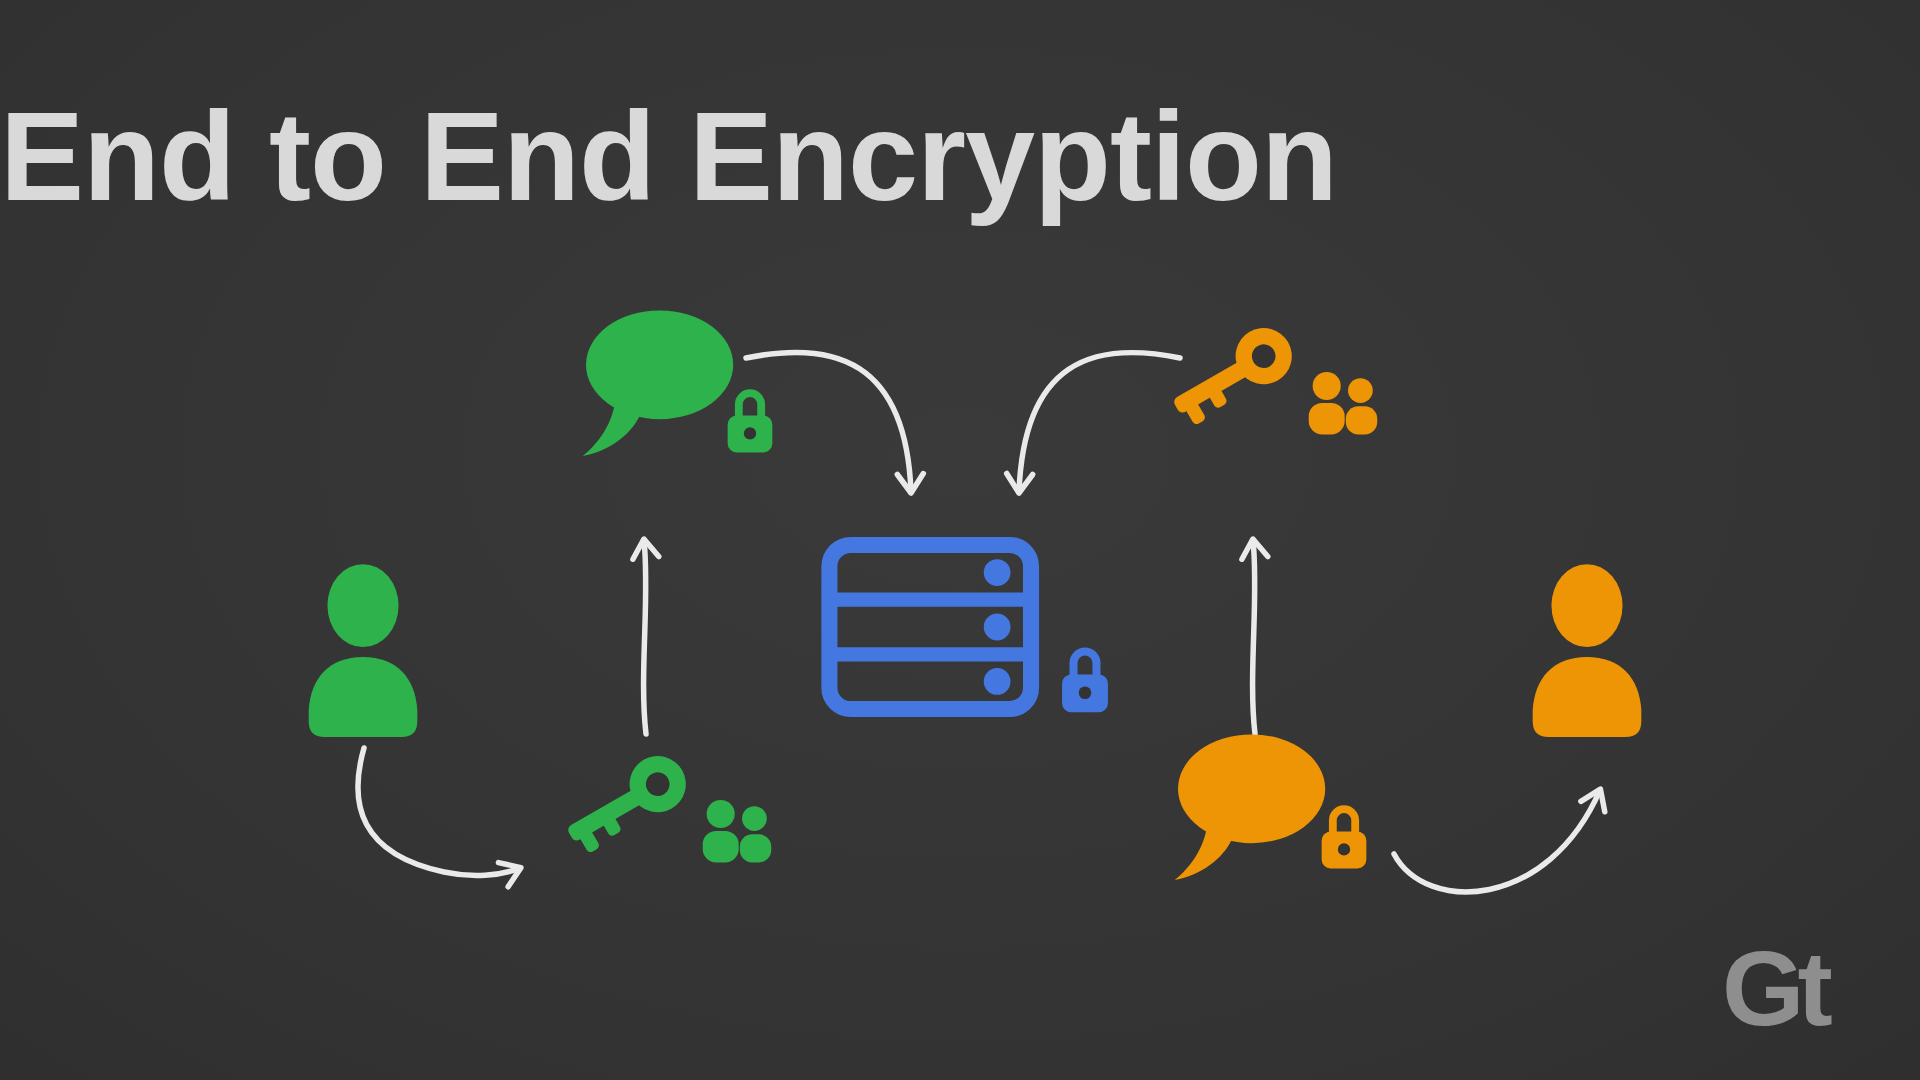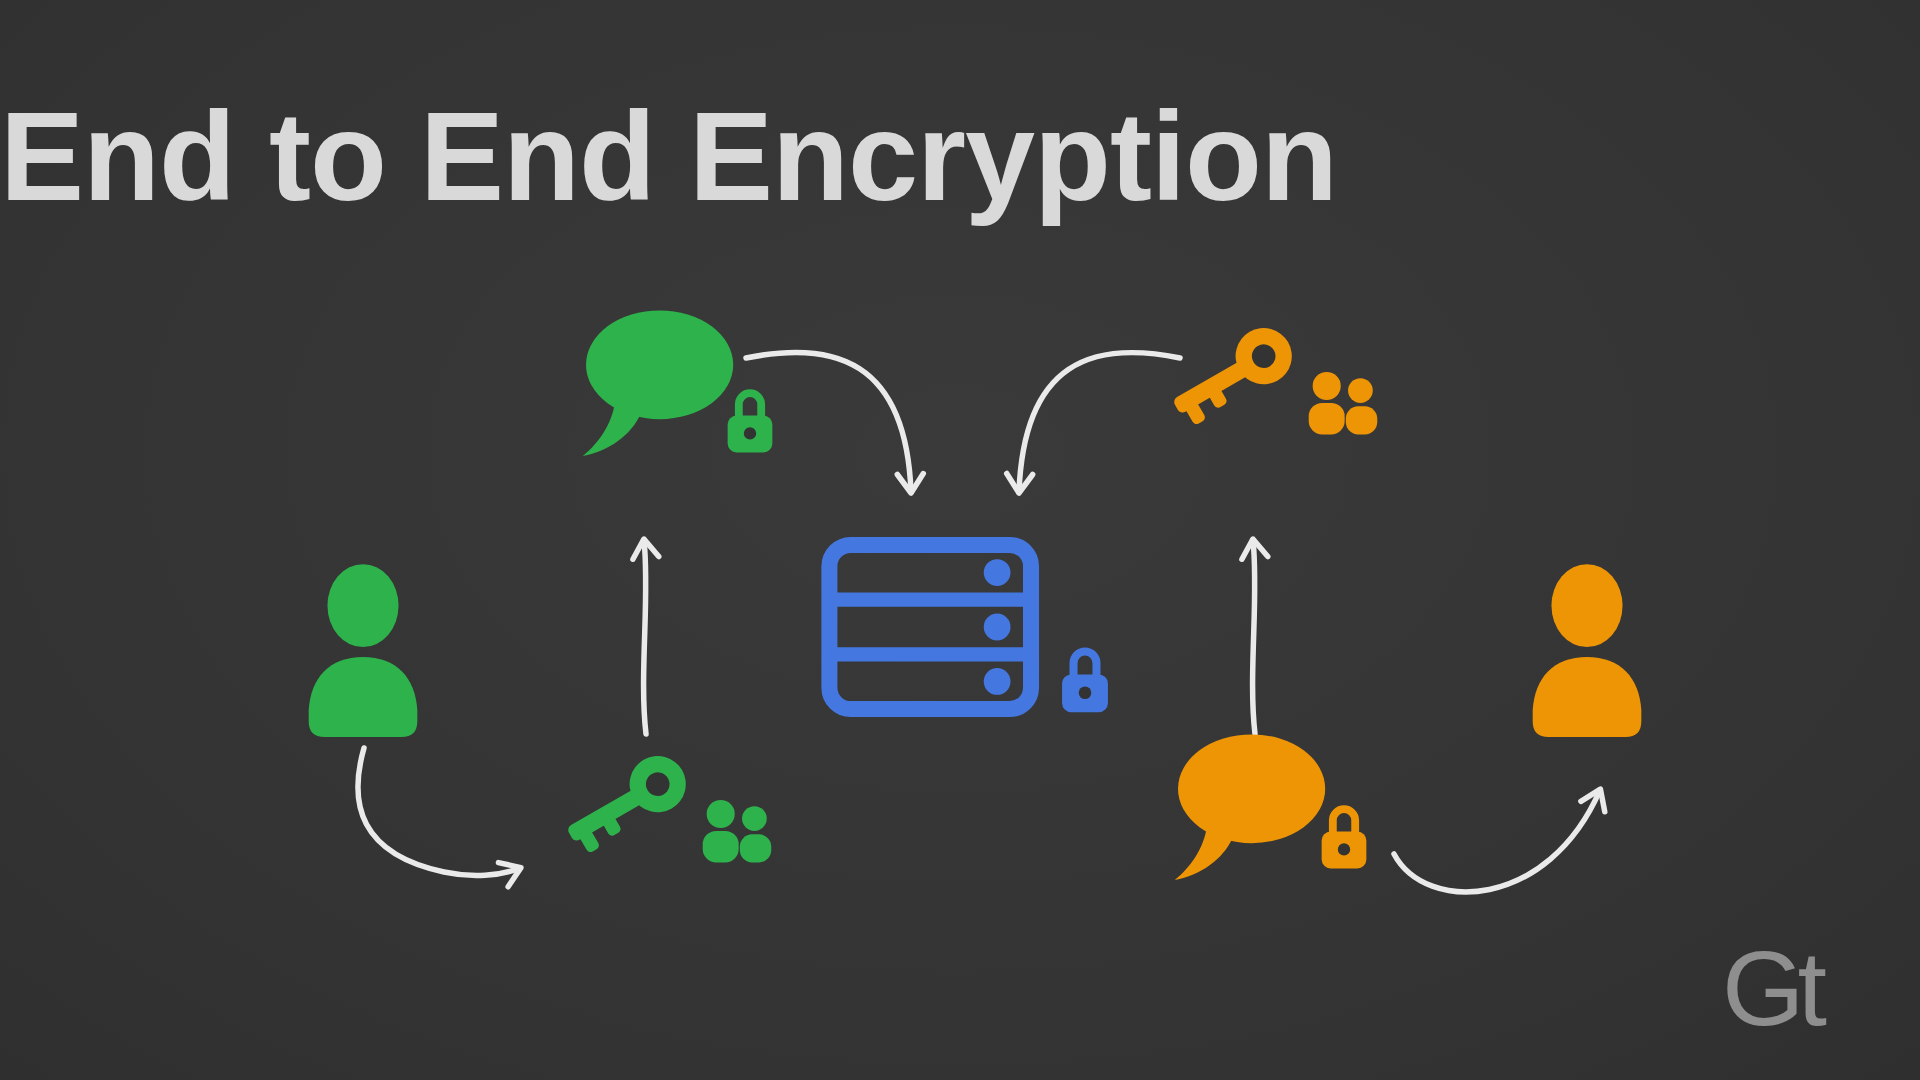--- a/index.html
+++ b/index.html
@@ -11,21 +11,21 @@
     font-family:"Liberation Sans", sans-serif;
   }
   .abs{position:absolute;}
   .title{
     position:absolute;top:84px;left:0;width:100%;
     font-size:126px;font-weight:700;letter-spacing:-1px;
     color:var(--title,#d9d9d9);
   }
   .logo{
     position:absolute;left:1722px;top:928px;
-    font-size:106px;font-weight:400;letter-spacing:-7px;
+    font-size:106px;font-weight:700;letter-spacing:-7px;
     color:var(--logo,#8e8e8e);
   }
   svg{display:block;width:100%;height:100%;overflow:visible;}
   .c-green{color:var(--green,#2eb24c);}
   .c-orange{color:var(--orange,#ee9506);}
   .c-blue{color:var(--blue,#4478e0);}
   .cutout{fill:var(--cutout,#333333);}
   .arrow{fill:none;stroke:var(--arrow,#eaeaea);stroke-width:5.5;stroke-linecap:round;}
   .ah-path{fill:none;stroke:var(--arrow,#eaeaea);stroke-width:5.5;stroke-linecap:round;stroke-linejoin:round;}
 </style>

